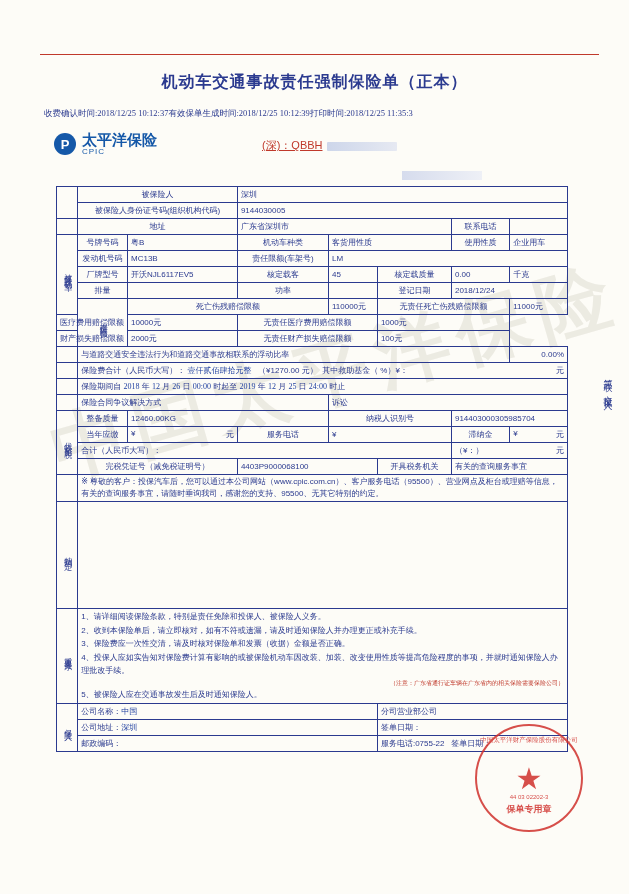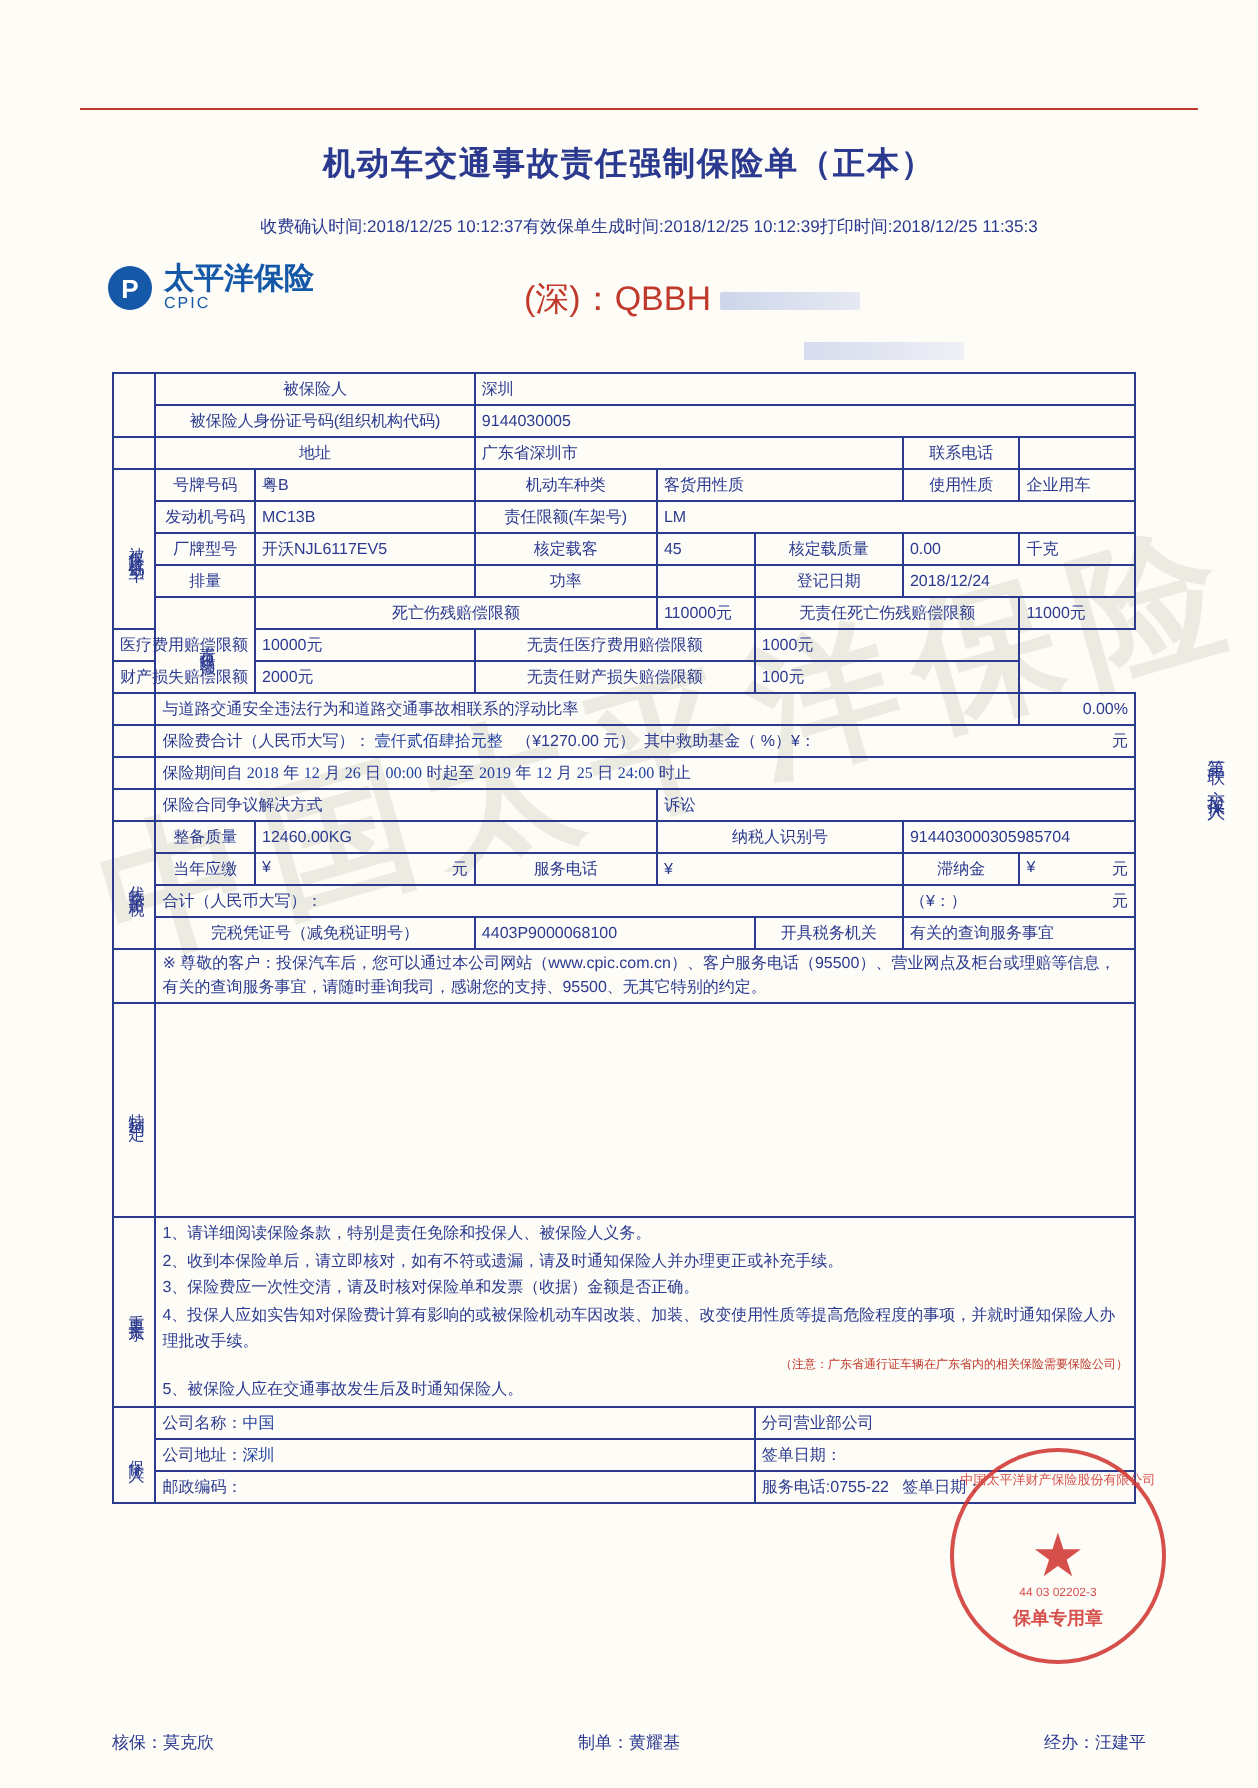--- a/index.html
+++ b/index.html
@@ -19,27 +19,27 @@
     font-size:74px;color:rgba(200,195,180,.30);
     font-weight:bold;letter-spacing:10px;
     transform:rotate(-16deg);
     pointer-events:none;white-space:nowrap;
   }
   .topbar{position:absolute;top:36px;left:46px;right:40px;display:flex;justify-content:space-between;}
   .topbar .l{color:#c0392b;font-size:11px;}
   .topbar .r{color:#c0392b;font-size:11px;}
   .redline{position:absolute;left:40px;right:30px;top:54px;height:1px;background:#c0392b;}
   .title{position:absolute;top:72px;left:0;right:0;text-align:center;font-size:16px;font-weight:bold;color:#2b3a8f;letter-spacing:1px;}
-  .timeline{position:absolute;top:108px;left:44px;right:24px;display:flex;justify-content:center;font-size:8.5px;color:#2b3a8f;}
+  .timeline{position:absolute;top:108px;left:44px;right:24px;display:flex;justify-content:flex-start;font-size:8.5px;color:#2b3a8f;font-family:Liberation Serif, serif;}
   .timeline span{white-space:nowrap;}
   .logo{position:absolute;top:132px;left:54px;display:flex;align-items:center;gap:6px;}
   .logo .mark{width:22px;height:22px;border-radius:50%;background:#1558a8;color:#fff;display:flex;align-items:center;justify-content:center;font-size:13px;font-weight:bold;}
   .logo .cn{font-size:15px;font-weight:bold;color:#1558a8;line-height:1;}
   .logo .en{font-size:8px;color:#1558a8;letter-spacing:1px;}
-  .qbbh{position:absolute;top:138px;left:262px;font-size:17px;color:#c0392b;}
+  .qbbh{position:absolute;top:138px;left:262px;font-size:11px;color:#c0392b;text-decoration:underline;}
   .qbbh .blur{display:inline-block;width:70px;height:9px;background:linear-gradient(90deg,#cdd6ea,#e6e9f2);vertical-align:middle;margin-left:4px;border-radius:1px;}
   .policyno{position:absolute;top:170px;left:402px;font-size:9px;}
   .policyno .blur{display:inline-block;width:80px;height:9px;background:linear-gradient(90deg,#d6dced,#eef0f6);vertical-align:middle;}
 
   table.main{position:absolute;top:186px;left:56px;width:512px;border-collapse:collapse;border-radius:10px;}
   table.main td{border:1px solid #2b3a8f;padding:1px 3px;font-size:8px;color:#2b3a8f;height:13px;vertical-align:middle;}
   td.lbl{text-align:center;background:transparent;white-space:nowrap;}
   td.side{width:13px;text-align:center;font-size:8px;line-height:1.05;}
   .vert{writing-mode:vertical-rl;text-orientation:upright;letter-spacing:2px;margin:0 auto;}
   .hand{color:#1f3fa0;font-family:"Liberation Serif",serif;}
@@ -273,19 +273,14 @@
     <div class="vert">交投保人</div>
   </div>
 
   <div class="seal">
     <div class="arc">中国太平洋财产保险股份有限公司</div>
     <div class="star">★</div>
     <div class="arc2">44 03 02202-3</div>
     <div class="txt">保单专用章</div>
   </div>
 
-  <div class="footer">
-    <span>核保：莫克欣</span>
-    <span>制单：黄耀基</span>
-    <span>经办：汪建平</span>
-  </div>
 
 </div>
 
 </body></html>

